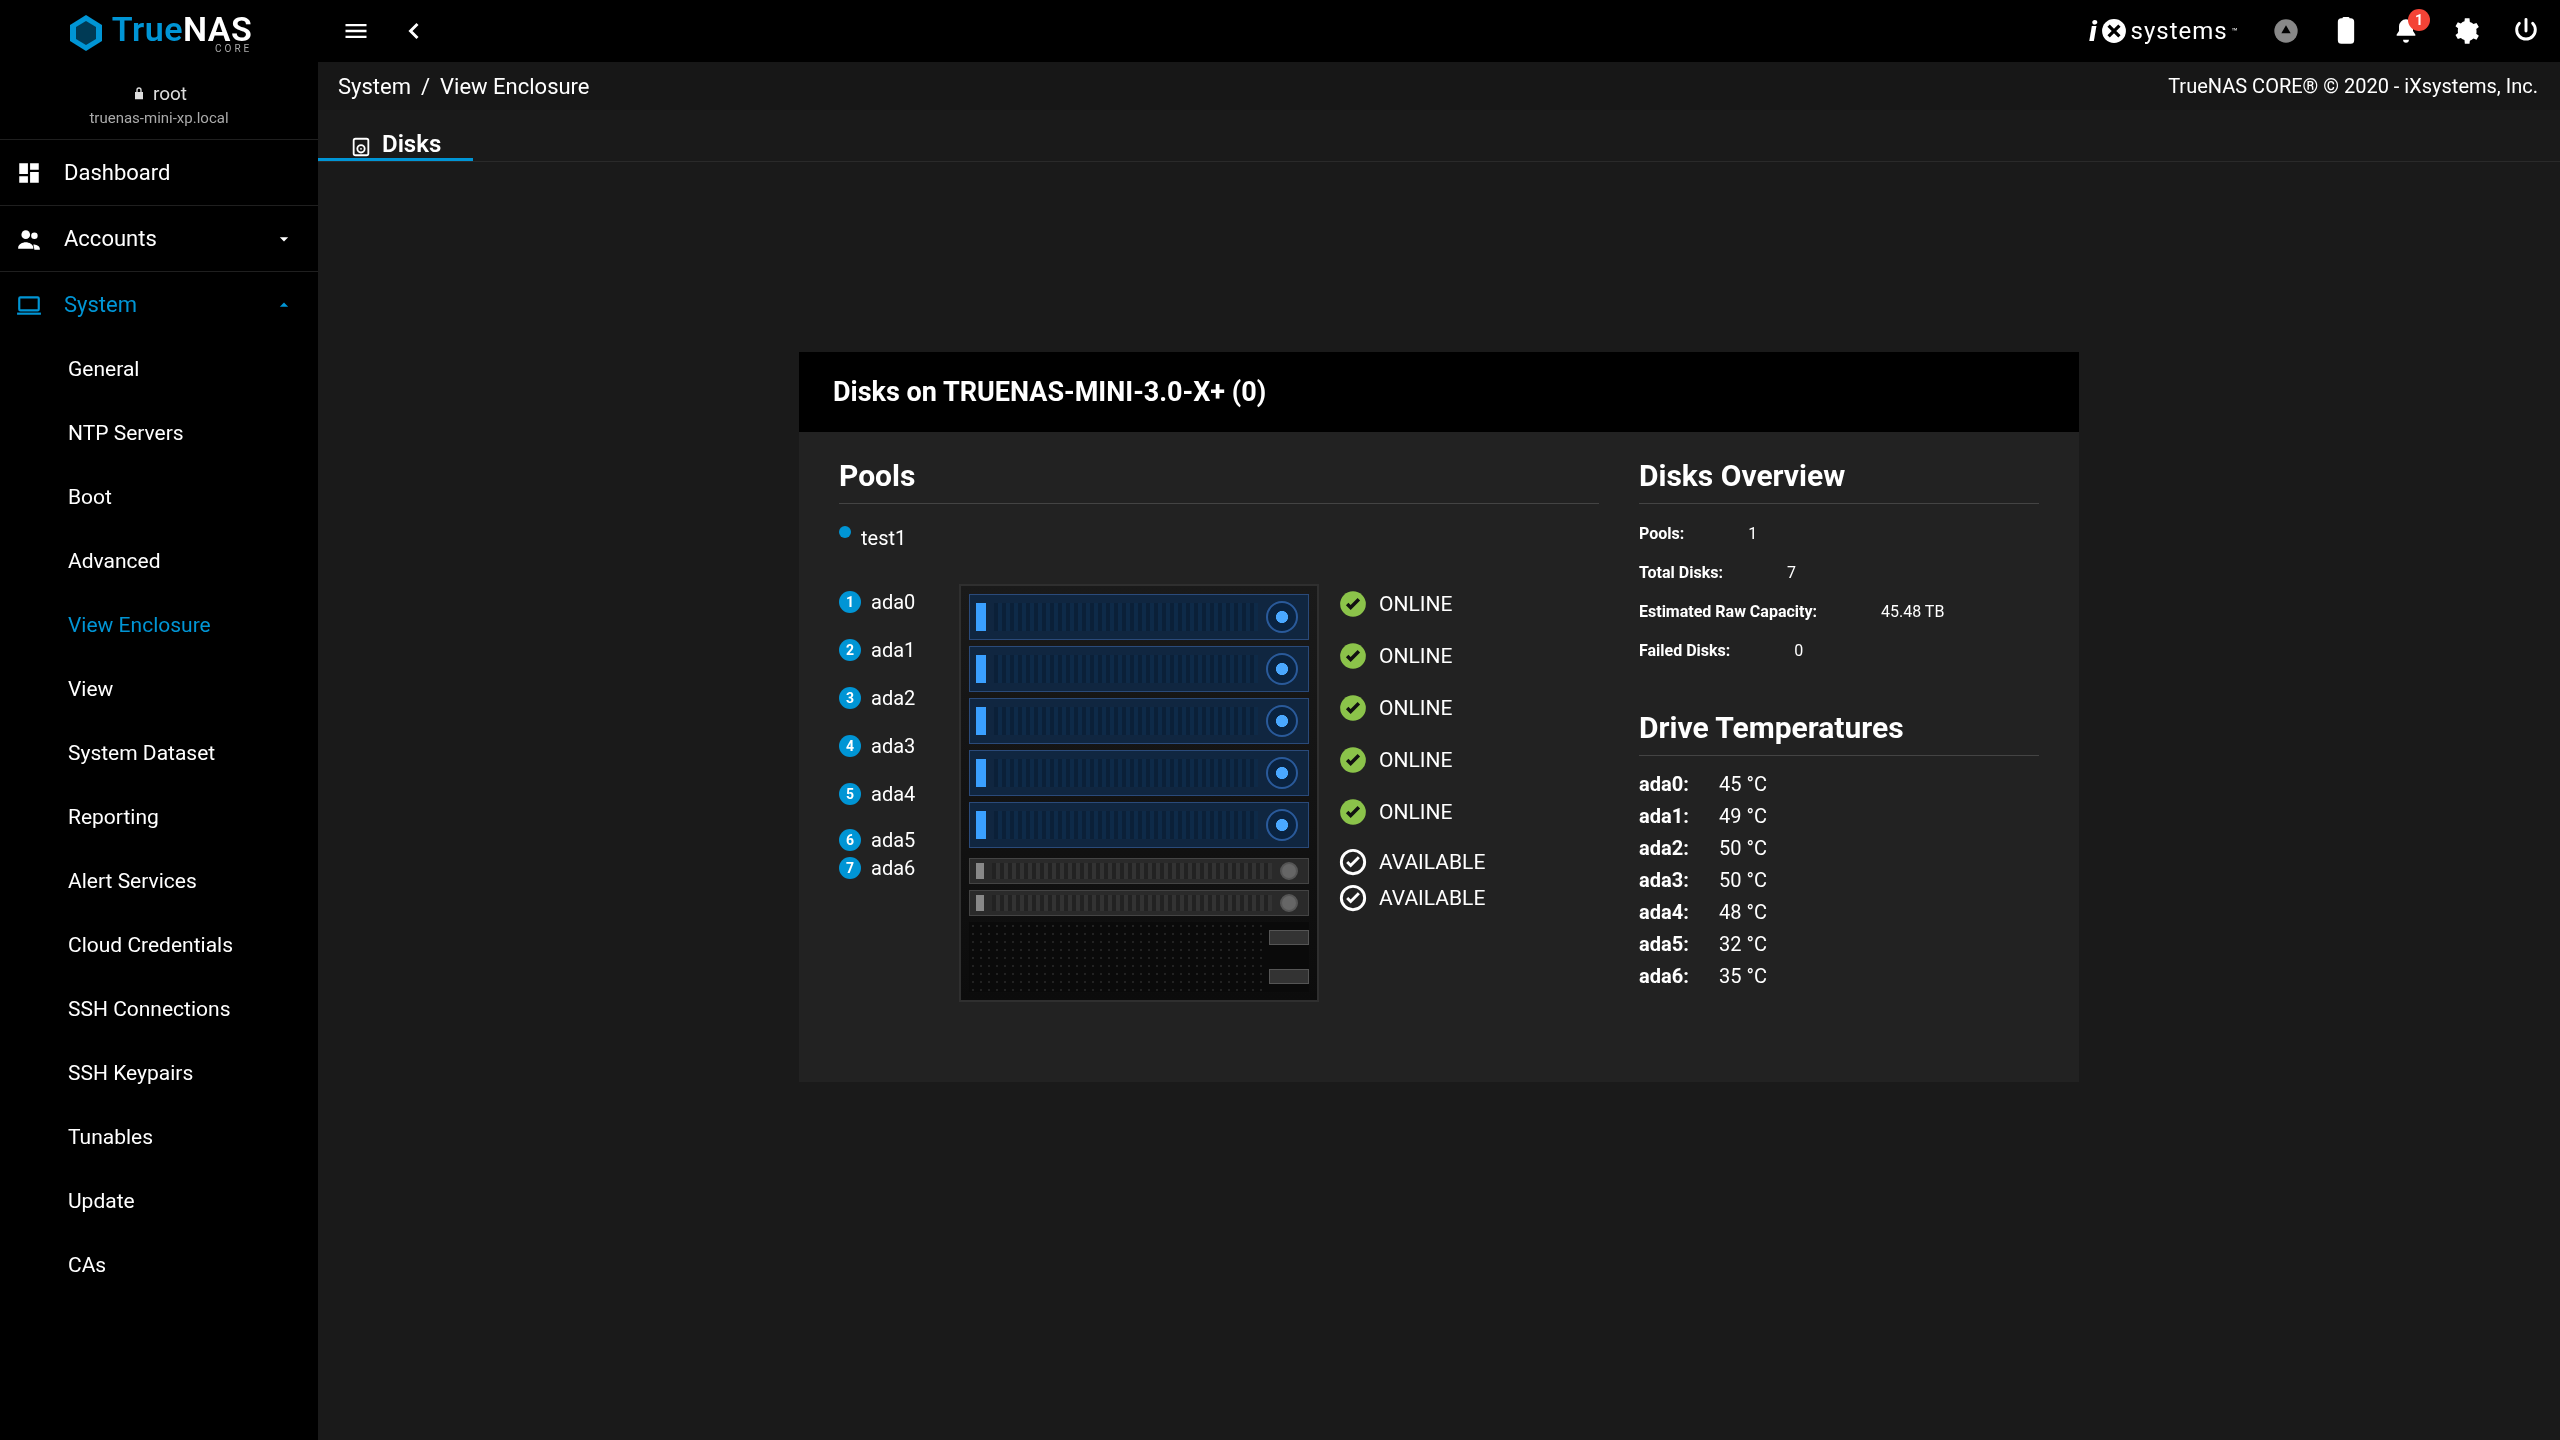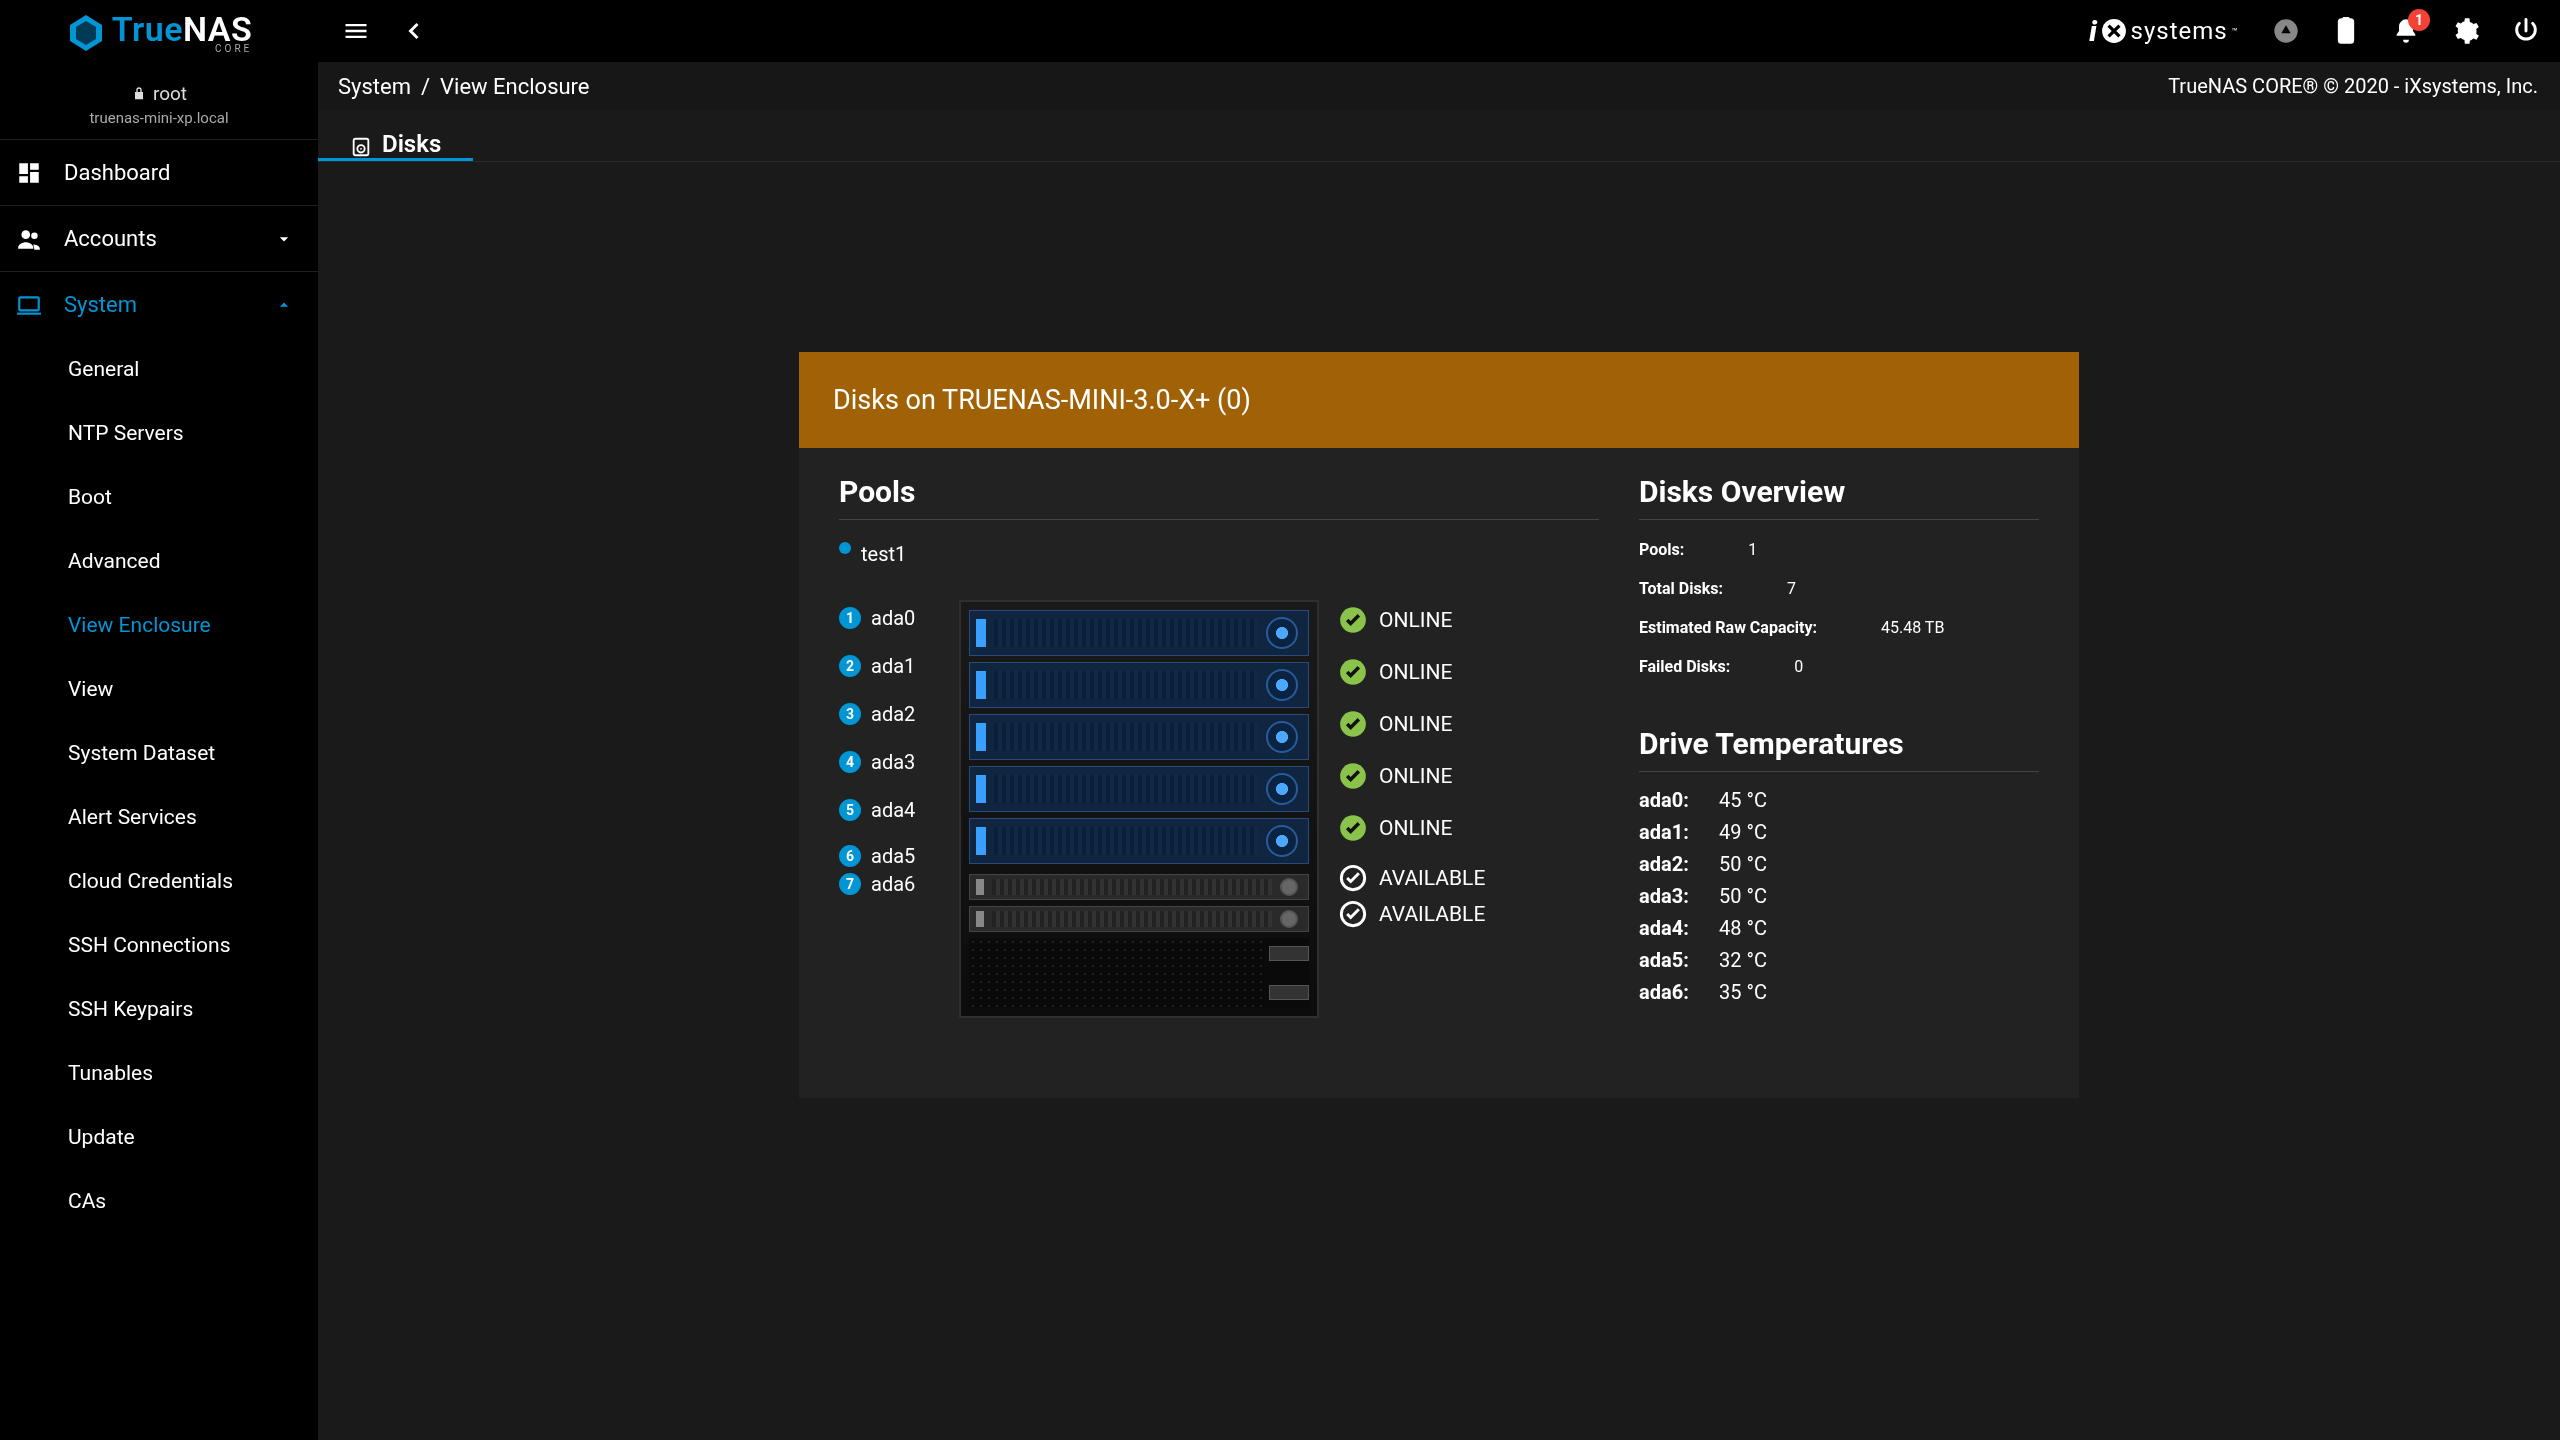--- a/index.html
+++ b/index.html
@@ -111,23 +111,23 @@
 .main {
   position:absolute; left:318px; right:0; top:162px; bottom:0;
   background:#1a1a1a; overflow:auto;
 }
 .card {
   width: 1280px;
   margin: 190px auto 0;
   background: #222;
 }
 .card-title {
-  background:#a16207;
-  padding: 32px 34px;
-  font-size: 27px; font-weight: 400;
+  background:#000000;
+  padding: 24px 34px;
+  font-size: 27px; font-weight: 700;
 }
 .card-body {
   display:flex;
   padding: 26px 40px 80px;
   gap: 40px;
 }
 .left-col { width: 760px; }
 .right-col { flex:1; }
 
 .sect-title { font-size: 30px; font-weight: 700; margin-bottom: 10px; }
@@ -329,20 +329,21 @@
   </div>
 
   <div id="sys-children">
       <div class="nav-item sub">General</div>
       <div class="nav-item sub">NTP Servers</div>
       <div class="nav-item sub">Boot</div>
       <div class="nav-item sub">Advanced</div>
       <div class="nav-item sub active">View Enclosure</div>
       <div class="nav-item sub">View</div>
       <div class="nav-item sub">System Dataset</div>
+      <div class="nav-item sub">Reporting</div>
       <div class="nav-item sub">Alert Services</div>
       <div class="nav-item sub">Cloud Credentials</div>
       <div class="nav-item sub">SSH Connections</div>
       <div class="nav-item sub">SSH Keypairs</div>
       <div class="nav-item sub">Tunables</div>
       <div class="nav-item sub">Update</div>
       <div class="nav-item sub">CAs</div>
     </div>
 </div>
 

